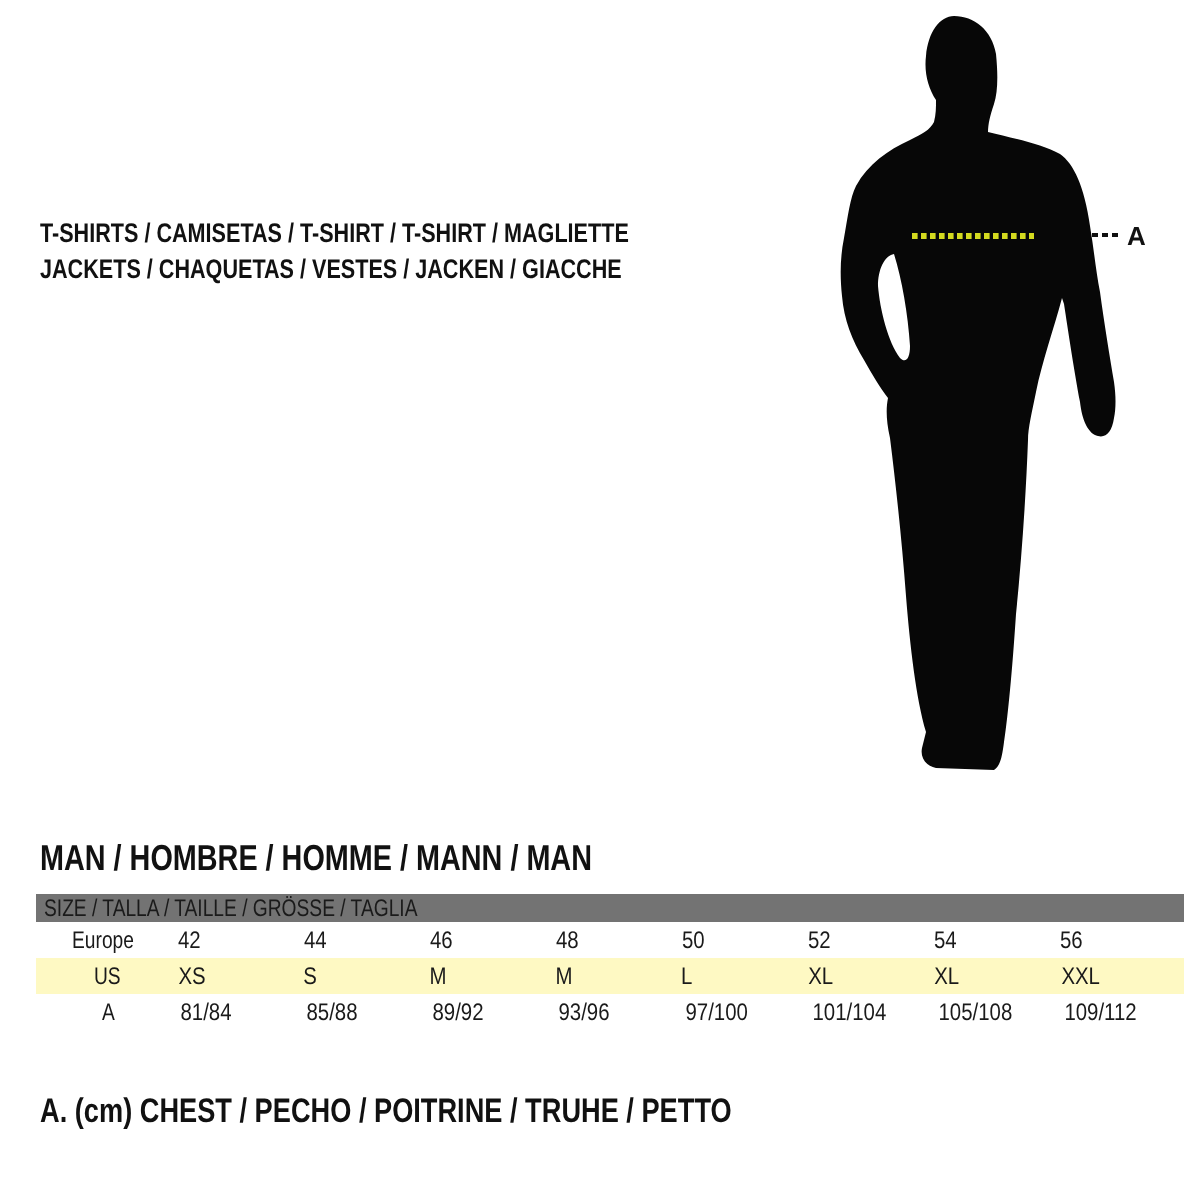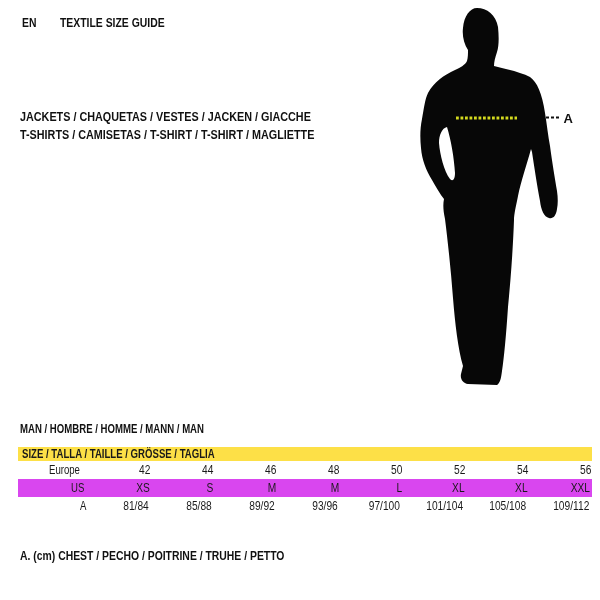--- a/index.html
+++ b/index.html
@@ -12,50 +12,46 @@
   .lang-block{position:absolute;left:22px;top:15px;}
   .lang-row{display:flex;height:16.7px;line-height:16.7px;font-weight:bold;font-size:13px;}
   .lang-code{width:38px;flex:0 0 38px;}
   .cat-block{position:absolute;left:20px;top:108px;}
   .cat-line{height:17.5px;line-height:17.5px;font-weight:bold;font-size:13.5px;}
 
   .figure-svg{position:absolute;left:410px;top:5px;width:170px;height:390px;}
   .figure-svg text{font-family:"Liberation Sans",sans-serif;font-weight:bold;font-size:13px;fill:#111;}
 
   .man-line{position:absolute;left:20px;top:422px;height:14px;line-height:14px;
-            font-weight:bold;font-size:12px;}
+            font-weight:bold;font-size:18px;}
 
   table.size-table{position:absolute;left:18px;top:447px;width:574px;
                    border-collapse:collapse;table-layout:fixed;font-size:12px;color:#1a1a1a;}
   table.size-table col.c-label{width:70px;}
-  table.size-table th{height:14px;background:#fde047;font-weight:bold;text-align:left;
+  table.size-table th{height:14px;background:#737373;font-weight:normal;text-align:left;
                       padding:0 0 0 4px;font-size:12px;}
   table.size-table td{height:18px;padding:0;vertical-align:middle;}
-  table.size-table td.lbl{text-align:right;padding-left:4px;}
-  table.size-table td.val{text-align:right;}
-  table.size-table tr.alt{background:#d946ef;}
+  table.size-table td.lbl{text-align:center;padding-left:4px;}
+  table.size-table td.val{text-align:left;}
+  table.size-table tr.alt{background:#fef9c3;}
 
   .footnote{position:absolute;left:20px;top:549px;height:14px;line-height:14px;
-            font-weight:bold;font-size:13px;}
+            font-weight:bold;font-size:17px;}
 </style>
 </head>
 <body>
 
 <div class="canvas">
 
   <section class="lang-block">
-    <div class="lang-row">
-      <span class="lang-code"><span class="cx">EN</span></span>
-      <span class="cx">TEXTILE SIZE GUIDE</span>
-    </div>
   </section>
 
   <section class="cat-block">
+    <div class="cat-line"><span class="cx">T-SHIRTS / CAMISETAS / T-SHIRT / T-SHIRT / MAGLIETTE</span></div>
     <div class="cat-line"><span class="cx">JACKETS / CHAQUETAS / VESTES / JACKEN / GIACCHE</span></div>
-    <div class="cat-line"><span class="cx">T-SHIRTS / CAMISETAS / T-SHIRT / T-SHIRT / MAGLIETTE</span></div>
   </section>
 
   <svg class="figure-svg" viewBox="0 0 170 390" aria-hidden="true">
     <path fill-rule="evenodd" d="M67,3
              C77,3 86,10 88,22 C89,32 89,41 87,47 C85,53 84,57 84,61
              C96,64 111,67 120,72 C127,77 132,88 135,108
              C137,120 138,131 140,141 C142,156 145,174 147,186
              C148,193 148,199 147,204 C146,211 143,214 139,213
              C134,212 131,205 130,196 C127,180 124,160 122,147
              L121,144 C117,159 111,176 108,191 C106,201 104,209 104,215

